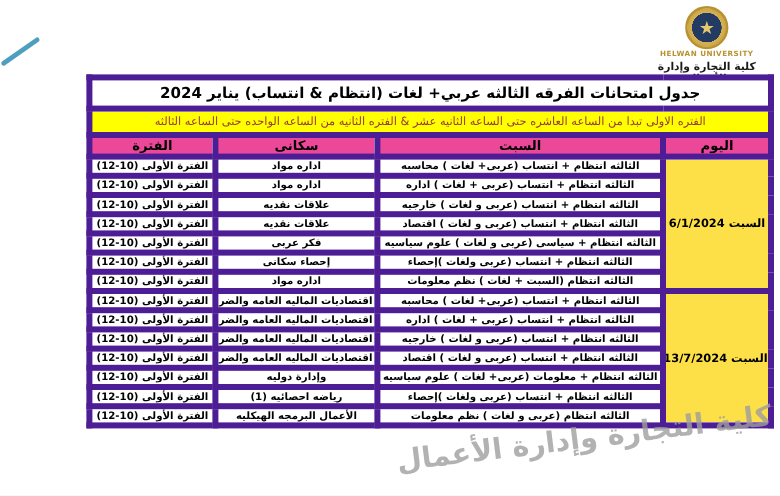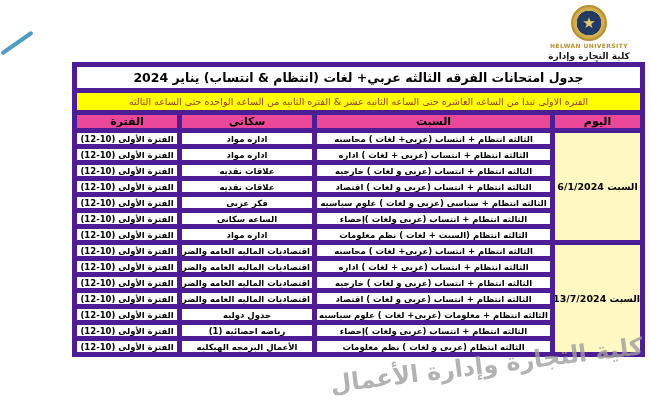--- a/index.html
+++ b/index.html
@@ -20,21 +20,21 @@
   .exam-table { position: absolute; top: 62px; left: 72px; width: 568px;
                 border-collapse: collapse; direction: rtl; table-layout: fixed; }
   .exam-table td, .exam-table th { border: 5px solid #4c1d95; text-align: center;
                 vertical-align: middle; overflow: hidden; white-space: nowrap; }
   .c-day { width: 90px; } .c-sec { width: 238px; } .c-sub { width: 135px; } .c-per { width: 105px; }
 
   .title-cell    { font-size: 12.5px; font-weight: bold; height: 26px; color: #000; background: #fff; }
   .subtitle-cell { font-size: 9.5px;  font-weight: normal; height: 22px; background: #ffff00; color: #953735; }
   th.col         { background: #ec4899; font-size: 11px; font-weight: bold; height: 16px; color: #000; }
   td.data        { font-size: 8.5px; font-weight: bold; height: 16px; color: #000; padding: 0 2px; }
-  td.day-cell    { font-size: 9.5px; font-weight: bold; color: #000; background: #fef9c3; }
+  td.day-cell    { font-size: 9.5px; font-weight: bold; color: #000; background: #fde047; }
   tr.group-start td { border-top: 3px solid #000; }
 
   .watermark { position: absolute; top: 372px; left: 318px; width: 340px;
                transform: rotate(-7deg); transform-origin: left center;
                font-size: 24px; font-weight: bold; color: #9f9f9f; opacity: .8;
                white-space: nowrap; direction: rtl; text-align: center; }
 </style>
 </head>
 <body>
 
@@ -94,21 +94,21 @@
       <td class="data">علاقات نقديه</td>
       <td class="data">الفترة الأولى (10-12)</td>
     </tr>
     <tr>
       <td class="data">الثالثه انتظام + سياسى (عربى و لغات ) علوم سياسيه</td>
       <td class="data">فكر عربى</td>
       <td class="data">الفترة الأولى (10-12)</td>
     </tr>
     <tr>
       <td class="data">الثالثه انتظام + انتساب (عربى ولغات )إحصاء</td>
-      <td class="data">الساعه سكانى</td>
+      <td class="data">إحصاء سكانى</td>
       <td class="data">الفترة الأولى (10-12)</td>
     </tr>
     <tr>
       <td class="data">الثالثه انتظام (السبت + لغات ) نظم معلومات</td>
       <td class="data">اداره مواد</td>
       <td class="data">الفترة الأولى (10-12)</td>
     </tr>
 
     <tr class="group-start">
       <td class="day-cell" rowspan="7">السبت 13/7/2024</td>
@@ -126,21 +126,21 @@
       <td class="data">اقتصاديات الماليه العامه والضرائب</td>
       <td class="data">الفترة الأولى (10-12)</td>
     </tr>
     <tr>
       <td class="data">الثالثه انتظام + انتساب (عربى و لغات ) اقتصاد</td>
       <td class="data">اقتصاديات الماليه العامه والضرائب</td>
       <td class="data">الفترة الأولى (10-12)</td>
     </tr>
     <tr>
       <td class="data">الثالثه انتظام + معلومات (عربى+ لغات ) علوم سياسيه</td>
-      <td class="data">جدول دوليه</td>
+      <td class="data">وإدارة دوليه</td>
       <td class="data">الفترة الأولى (10-12)</td>
     </tr>
     <tr>
       <td class="data">الثالثه انتظام + انتساب (عربى ولغات )إحصاء</td>
       <td class="data">رياضه احصائيه (1)</td>
       <td class="data">الفترة الأولى (10-12)</td>
     </tr>
     <tr>
       <td class="data">الثالثه انتظام (عربى و لغات ) نظم معلومات</td>
       <td class="data">الأعمال البرمجه الهيكليه</td>

